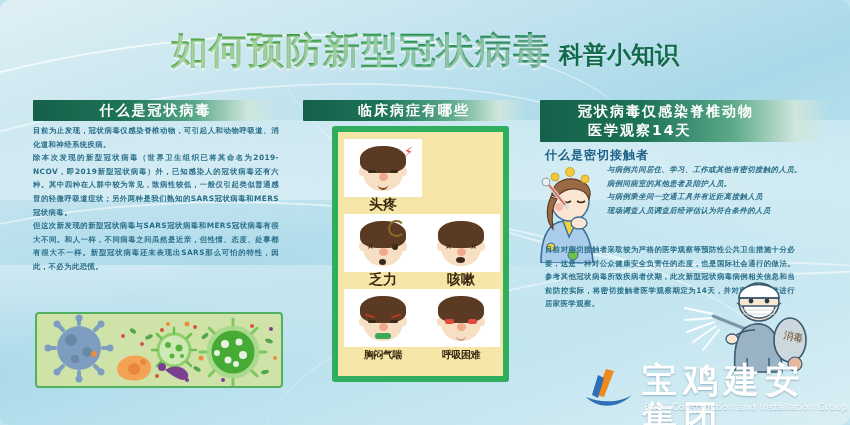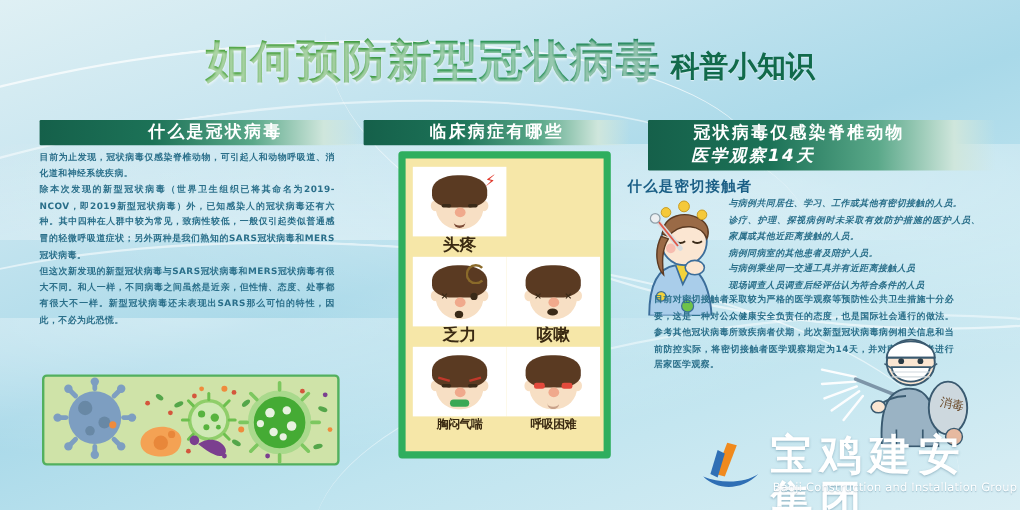--- a/index.html
+++ b/index.html
@@ -4,20 +4,21 @@
 <style>
   html,body{margin:0;padding:0;}
   body{
     width:850px;height:425px;overflow:hidden;
     font-family:"DejaVu Sans","Liberation Sans",sans-serif;
     background:#bfe4ef;
   }
   #poster{
     position:relative;width:850px;height:425px;overflow:hidden;
     background:linear-gradient(160deg,#dff0f4 0%,#c9e6f0 22%,#a9d9e9 48%,#bfe4ef 70%,#d9eef4 100%);
+    border-radius:10px;
   }
   
   .wave{position:absolute;left:0;width:100%;pointer-events:none;}
   .w1{top:-60px;height:260px;
       background:radial-gradient(120% 90% at 30% 120%,rgba(255,255,255,.55) 0%,rgba(255,255,255,0) 62%);}
   .w2{top:120px;height:320px;
       background:radial-gradient(130% 80% at 75% 10%,rgba(255,255,255,.45) 0%,rgba(255,255,255,0) 60%);}
   .w3{bottom:-40px;height:200px;
       background:radial-gradient(100% 90% at 18% 0%,rgba(255,255,255,.40) 0%,rgba(255,255,255,0) 65%);}
   .swoosh{position:absolute;border-radius:50%;border:0 solid transparent;pointer-events:none;}
@@ -51,21 +52,21 @@
 
   
   .secbar{
     position:absolute;height:21px;line-height:21px;
     background:linear-gradient(90deg,#15604a 0%,#1c7257 35%,#5aa889 66%,#cfe6dc 88%,rgba(224,240,242,0) 100%);
     color:#ffffff;font-size:14px;font-weight:bold;letter-spacing:2px;
     text-align:center;border-radius:1px;
   }
   .secbar.two{height:40px;line-height:19px;padding-top:2px;text-align:left;}
   .secbar.two .l1{display:block;padding-left:38px;}
-  .secbar.two .l2{display:block;padding-left:36px;font-style:italic;}
+  .secbar.two .l2{display:block;padding-left:48px;}
   #leftbar{left:33px;top:100px;width:245px;}
   .bodytext{
     position:absolute;color:#2a6f8a;font-size:7.4px;line-height:13.6px;
     letter-spacing:.4px;text-align:justify;font-weight:bold;
   }
   #lefttext{left:33px;top:124px;width:246px;}
 
   
   #viruspanel{
     position:absolute;left:35px;top:312px;width:244px;height:72px;
@@ -120,21 +121,21 @@
   .angry{position:absolute;top:26px;width:10px;height:2px;background:#c0392b;}
   .angry.l{left:21px;transform:rotate(16deg);}
   .angry.r{right:21px;transform:rotate(-16deg);}
 
   
   #rightbar{left:540px;top:100px;width:290px;}
   .subhead{
     position:absolute;color:#1b5f86;font-size:12px;font-weight:bold;
     letter-spacing:1px;
   }
-  #rsub{left:523px;top:147px;}
+  #rsub{left:545px;top:147px;}
   #rtext1{left:607px;top:163px;width:210px;font-style:italic;}
   #rtext2{left:545px;top:243px;width:250px;}
 
   
   #sickfig{position:absolute;left:533px;top:163px;width:66px;height:100px;}
   
   #worker{position:absolute;right:32px;bottom:52px;width:135px;height:105px;}
 
   
   #logo{position:absolute;right:14px;bottom:4px;width:252px;height:62px;}
@@ -158,21 +159,21 @@
   <div class="swoosh s1"></div>
   <div class="swoosh s2"></div>
   <div class="swoosh s3"></div>
   <div class="swoosh s4"></div>
   <div class="swoosh s5"></div>
 
   <div id="titlebar">
     <span class="maintitle">如何预防新型冠状病毒</span><span class="subtitle">科普小知识</span>
   </div>
 
-  <div class="secbar" id="leftbar" style="position:absolute;padding-left:24px;">什么是冠状病毒</div>
+  <div class="secbar" id="leftbar" style="position:absolute;">什么是冠状病毒</div>
 
   <div class="bodytext" id="lefttext">
     <p class="p">目前为止发现，冠状病毒仅感染脊椎动物，可引起人和动物呼吸道、消化道和神经系统疾病。</p>
     <p class="p">除本次发现的新型冠状病毒（世界卫生组织已将其命名为2019-NCOV，即2019新型冠状病毒）外，已知感染人的冠状病毒还有六种。其中四种在人群中较为常见，致病性较低，一般仅引起类似普通感冒的轻微呼吸道症状；另外两种是我们熟知的SARS冠状病毒和MERS冠状病毒。</p>
     <p class="p">但这次新发现的新型冠状病毒与SARS冠状病毒和MERS冠状病毒有很大不同。和人一样，不同病毒之间虽然是近亲，但性情、态度、处事都有很大不一样。新型冠状病毒还未表现出SARS那么可怕的特性，因此，不必为此恐慌。</p>
   </div>
 
   <div id="viruspanel">
     
     <svg width="244" height="72" viewBox="0 0 244 72">
@@ -400,21 +401,20 @@
 
       <ellipse cx="46" cy="60" rx="8" ry="6" fill="#fbe6d2" stroke="#3b6d9a" stroke-width="1.3"></ellipse>
 
       <circle cx="18" cy="84" r="4" fill="#f2d23c" stroke="#3b6d9a" stroke-width="1"></circle>
       <circle cx="40" cy="92" r="5" fill="#6fc24a" stroke="#3b6d9a" stroke-width="1"></circle>
     </svg>
   </div>
 
   <div class="bodytext" id="rtext1">
     <p class="p">与病例共同居住、学习、工作或其他有密切接触的人员。</p>
-    <p class="p">诊疗、护理、探视病例时未采取有效防护措施的医护人员、家属或其他近距离接触的人员。</p>
     <p class="p">病例同病室的其他患者及陪护人员。</p>
     <p class="p">与病例乘坐同一交通工具并有近距离接触人员</p>
     <p class="p">现场调查人员调查后经评估认为符合条件的人员</p>
   </div>
 
   <div class="bodytext" id="rtext2">目前对密切接触者采取较为严格的医学观察等预防性公共卫生措施十分必要，这是一种对公众健康安全负责任的态度，也是国际社会通行的做法。参考其他冠状病毒所致疾病者伏期，此次新型冠状病毒病例相关信息和当前防控实际，将密切接触者医学观察期定为14天，并对密切接触者进行居家医学观察。</div>
 
   <div id="worker">
     <svg width="135" height="105" viewBox="0 0 135 105">
 

